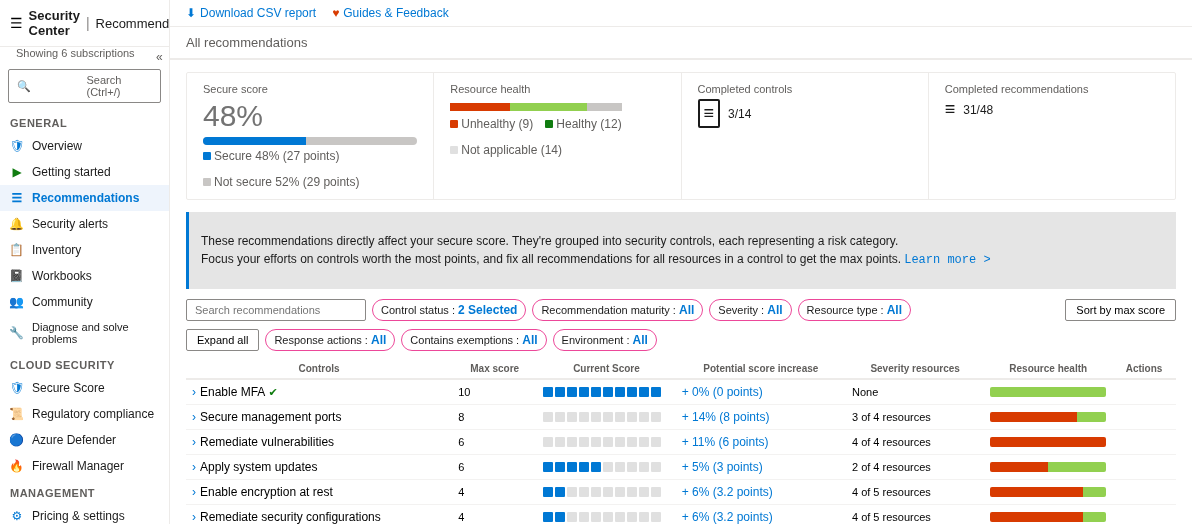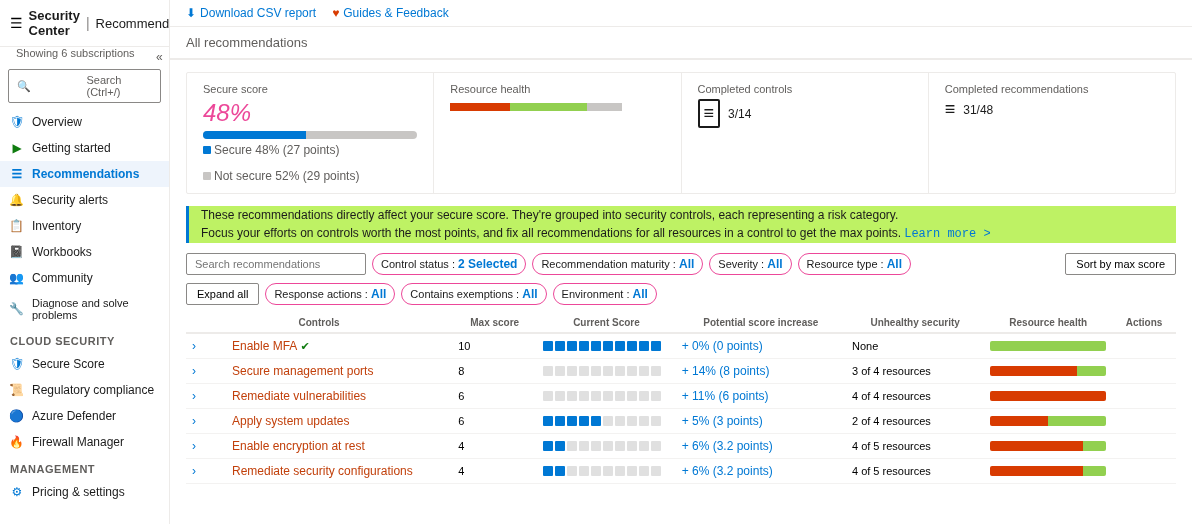--- a/index.html
+++ b/index.html
@@ -31,57 +31,57 @@
     .tab { padding: 8px 0; margin-right: 20px; font-size: 13px; cursor: pointer; color: #605e5c; border-bottom: 2px solid transparent; margin-bottom: -2px; }
     .tab.active { color: #0078d4; border-bottom: 2px solid #0078d4; font-weight: 600; }
 
     .content { flex: 1; overflow-y: auto; padding: 12px 16px; }
 
     
     .score-cards { display: flex; gap: 0; border: 1px solid #edebe9; border-radius: 2px; margin-bottom: 12px; }
     .score-card { flex: 1; padding: 10px 16px; border-right: 1px solid #edebe9; }
     .score-card:last-child { border-right: none; }
     .score-card-title { font-size: 11px; color: #605e5c; margin-bottom: 4px; }
-    .score-pct { font-size: 24px; font-weight: 300; color: #ec4899; margin-bottom: 4px; font-style: italic; }
+    .score-pct { font-size: 30px; font-weight: 300; color: #737373; margin-bottom: 4px; }
     .score-bar-outer { width: 100%; height: 8px; background: #c8c6c4; border-radius: 4px; margin-bottom: 4px; position: relative; }
     .score-bar-blue { height: 100%; background: #0078d4; border-radius: 4px 0 0 4px; }
     .score-legend { display: flex; gap: 12px; font-size: 10px; color: #605e5c; flex-wrap: wrap; }
     .legend-dot { display: inline-block; width: 8px; height: 8px; border-radius: 1px; margin-right: 3px; }
     .dot-blue { background: #0078d4; }
     .dot-gray { background: #c8c6c4; }
     .dot-red { background: #d83b01; }
     .dot-green { background: #107c10; }
     .dot-ltgray { background: #e0e0e0; }
 
     .resource-bar-outer { width: 80%; height: 8px; background: #c8c6c4; border-radius: 4px; margin-bottom: 4px; position: relative; display: flex; }
     .resource-bar-red { height: 100%; background: #d83b01; }
     .resource-bar-green { height: 100%; background: #92d050; }
     .resource-bar-gray { height: 100%; background: #c8c6c4; flex: 1; }
 
     .completed-count { font-size: 28px; font-weight: 300; color: #1b1b1b; display: flex; align-items: center; gap: 8px; }
 
     
-    .info-banner { background: #bef264; border-left: 3px solid #0078d4; padding: 0 12px; margin-bottom: 10px; font-size: 11px; color: #1b1b1b; line-height: 1.5; }
+    .info-banner { background: #e5e5e5; border-left: 3px solid #0078d4; padding: 20px 12px; margin-bottom: 10px; font-size: 11px; color: #1b1b1b; line-height: 1.5; }
     .info-banner a { color: #0078d4; cursor: pointer; font-family: Liberation Mono, monospace; }
 
     
     .filters-row { display: flex; align-items: center; gap: 6px; margin-bottom: 8px; flex-wrap: wrap; }
     .filter-search { padding: 4px 8px; border: 1px solid #8a8886; border-radius: 2px; width: 180px; font-size: 11px; }
     .filter-chip { padding: 3px 8px; border: 1px solid #ec4899; border-radius: 12px; font-size: 11px; color: #1b1b1b; cursor: pointer; white-space: nowrap; }
     .filter-chip span { color: #0078d4; font-weight: 600; }
     .sort-btn { margin-left: auto; padding: 4px 10px; border: 1px solid #8a8886; border-radius: 2px; font-size: 11px; background: #fff; cursor: pointer; }
 
     .filters-row2 { display: flex; align-items: center; gap: 6px; margin-bottom: 8px; flex-wrap: wrap; }
     .expand-btn { padding: 4px 10px; border: 1px solid #8a8886; border-radius: 2px; font-size: 11px; background: #fff; cursor: pointer; }
 
     
     .rec-table { width: 100%; border-collapse: collapse; }
     .rec-table th { text-align: center; padding: 4px 6px; font-size: 10px; color: #605e5c; font-weight: 600; border-bottom: 2px solid #edebe9; white-space: nowrap; }
     .rec-table td { padding: 5px 6px; font-size: 11px; border-bottom: 1px solid #f3f2f1; vertical-align: middle; }
-    .control-name { color: #c2410c; cursor: pointer; margin-left: 32px; }
+    .control-name { color: #000000; cursor: pointer; }
     .score-dots { display: flex; gap: 2px; }
     .score-dot { width: 10px; height: 10px; border-radius: 1px; }
     .dot-filled { background: #0078d4; }
     .dot-empty { background: #e0e0e0; }
     .resource-health-bar { display: flex; height: 10px; border-radius: 2px; overflow: hidden; min-width: 90px; }
     .health-red { background: #d83b01; height: 100%; }
     .health-green { background: #92d050; height: 100%; }
     .plus-score { color: #0078d4; }
     .col-actions { text-align: center; }
   </style>
@@ -97,20 +97,21 @@
 
   </div>
   <div class="sub-title">Showing 6 subscriptions</div>
 
   <div class="sidebar-search">
     <span>🔍</span>
     <span>Search (Ctrl+/)</span>
   </div>
   <span style="cursor:pointer;position:absolute;left:156px;top:50px;font-size:12px;color:#605e5c;">«</span>
 
+  <div class="section-label">General</div>
   <div class="nav-item">
     <span class="nav-icon icon-blue">🛡</span>
     <span>Overview</span>
   </div>
   <div class="nav-item">
     <span class="nav-icon icon-green">▶</span>
     <span>Getting started</span>
   </div>
   <div class="nav-item active">
     <span class="nav-icon icon-blue">☰</span>
@@ -196,20 +197,25 @@
         </div>
       </div>
 
       <div class="score-card">
         <div class="score-card-title">Resource health</div>
         <div class="resource-bar-outer" style="margin:8px 0 6px;">
           <div class="resource-bar-red" style="width:35%;"></div>
           <div class="resource-bar-green" style="width:45%;"></div>
           <div class="resource-bar-gray" style="width:20%;"></div>
         </div>
+        <div class="score-legend">
+          <span><span class="legend-dot dot-red"></span><span>Unhealthy (9)</span></span>
+          <span><span class="legend-dot dot-green"></span><span>Healthy (12)</span></span>
+          <span><span class="legend-dot dot-ltgray"></span><span>Not applicable (14)</span></span>
+        </div>
       </div>
 
       <div class="score-card">
         <div class="score-card-title">Completed controls</div>
         <div class="completed-count">
           <span style="font-size:18px;border:2px solid #1b1b1b;padding:2px 4px;border-radius:2px;">≡</span>
           <span>3/14</span>
         </div>
       </div>
 
@@ -244,21 +250,21 @@
       <div class="filter-chip">Environment : <span>All</span></div>
     </div>
 
     <table class="rec-table">
       <thead>
         <tr>
           <th style="width:250px;">Controls</th>
           <th style="width:80px;margin-left:16px;">Max score</th>
           <th style="width:120px;">Current Score</th>
           <th style="width:160px;">Potential score increase</th>
-          <th style="width:130px;">Unhealthy security</th>
+          <th style="width:130px;">Severity resources</th>
           <th style="width:120px;">Resource health</th>
           <th style="width:60px;">Actions</th>
         </tr>
       </thead>
       <tbody id="table-body">
       <tr>
             <td><span style="color:#0078d4;cursor:pointer;margin-right:4px;">›</span><span class="control-name">Enable MFA</span> <span style="color:#107c10;font-size:11px;">✔</span></td>
             <td>10</td>
             <td>
               <div class="score-dots">

